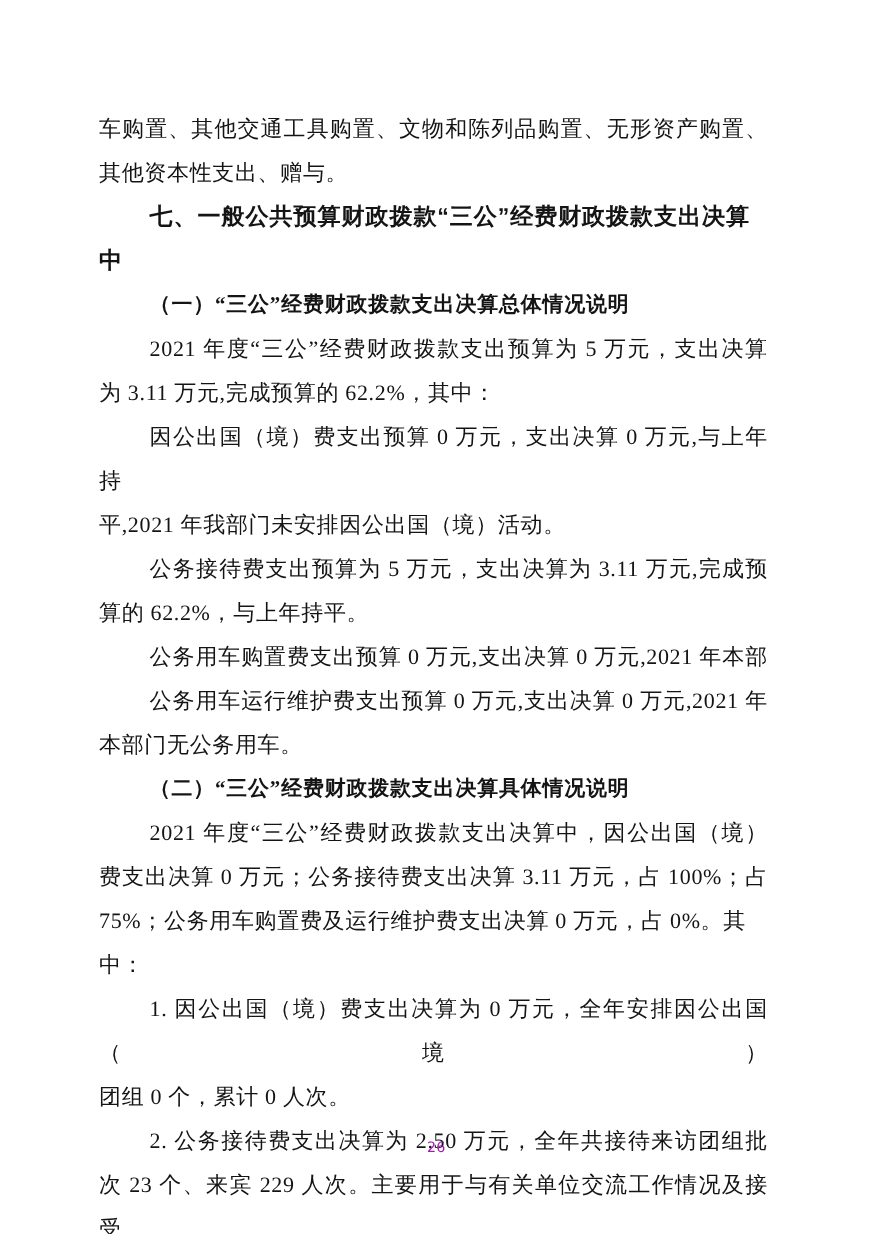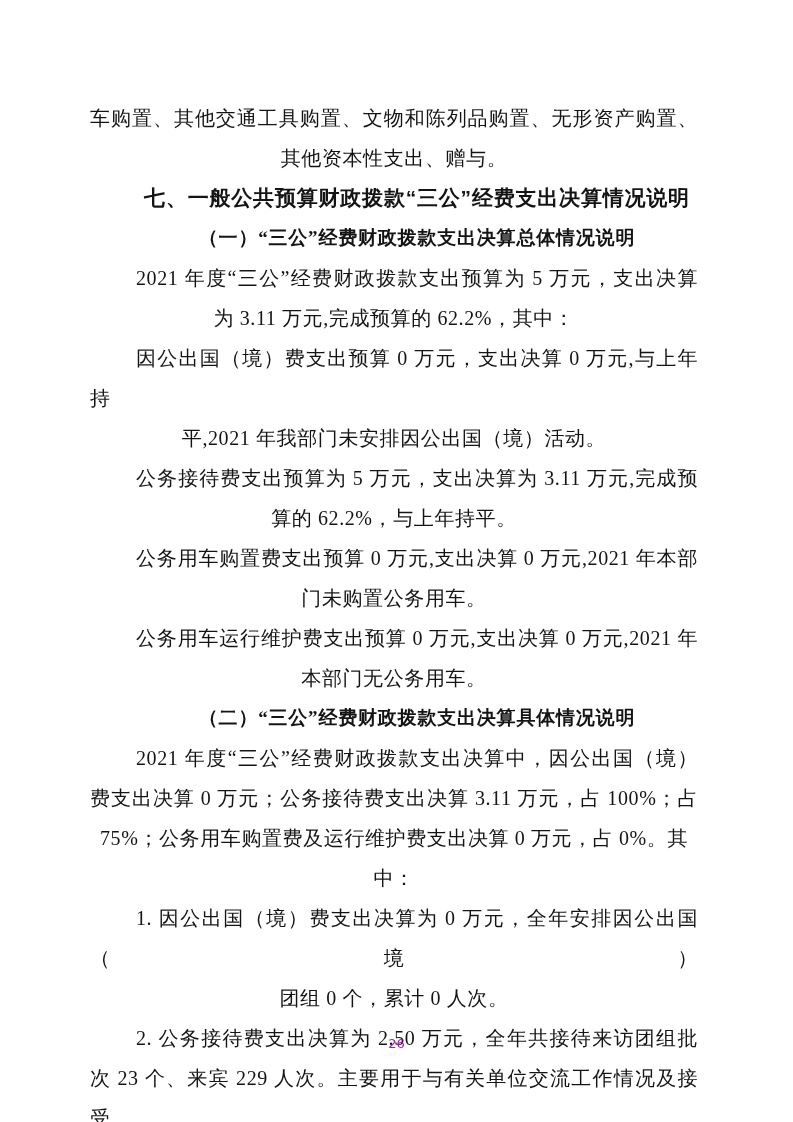--- a/index.html
+++ b/index.html
@@ -21,21 +21,21 @@
     top: 98px;
     width: 608px;
   }
   .line {
     font-family: "Liberation Serif", "DejaVu Serif", serif;
     font-size: 20px;
     line-height: 40px;
     letter-spacing: 0.6px;
     color: #141414;
     white-space: normal;
-    text-align: center;
+    text-align: left;
   }
   .line.stretch {
     text-align: justify;
     text-align-last: justify;
     text-justify: inter-character;
   }
   .line.indent {
     text-indent: 46px;
   }
   .line.heading1 {
@@ -61,30 +61,29 @@
     color: #a21caf;
   }
 </style>
 </head>
 <body>
 
 <div class="page">
   <div class="doc-body" id="doc-body">
       <div class="line body stretch">车购置、其他交通工具购置、文物和陈列品购置、无形资产购置、</div>
       <div class="line body">其他资本性支出、赠与。</div>
-      <div class="line heading1 indent">七、一般公共预算财政拨款“三公”经费支出决算情况说明</div>
+      <div class="line heading1 indent">七、一般公共预算财政拨款“三公”经费财政拨款支出决算中</div>
       <div class="line heading2 indent">（一）“三公”经费财政拨款支出决算总体情况说明</div>
       <div class="line body stretch indent">2021 年度“三公”经费财政拨款支出预算为 5 万元，支出决算</div>
       <div class="line body">为 3.11 万元,完成预算的 62.2%，其中：</div>
       <div class="line body stretch indent">因公出国（境）费支出预算 0 万元，支出决算 0 万元,与上年持</div>
       <div class="line body">平,2021 年我部门未安排因公出国（境）活动。</div>
       <div class="line body stretch indent">公务接待费支出预算为 5 万元，支出决算为 3.11 万元,完成预</div>
       <div class="line body">算的 62.2%，与上年持平。</div>
       <div class="line body stretch indent">公务用车购置费支出预算 0 万元,支出决算 0 万元,2021 年本部</div>
-      <div class="line body">门未购置公务用车。</div>
       <div class="line body stretch indent">公务用车运行维护费支出预算 0 万元,支出决算 0 万元,2021 年</div>
       <div class="line body">本部门无公务用车。</div>
       <div class="line heading2 indent">（二）“三公”经费财政拨款支出决算具体情况说明</div>
       <div class="line body stretch indent">2021 年度“三公”经费财政拨款支出决算中，因公出国（境）</div>
       <div class="line body stretch">费支出决算 0 万元；公务接待费支出决算 3.11 万元，占 100%；占</div>
       <div class="line body">75%；公务用车购置费及运行维护费支出决算 0 万元，占 0%。其中：</div>
       <div class="line body stretch indent">1. 因公出国（境）费支出决算为 0 万元，全年安排因公出国（境）</div>
       <div class="line body">团组 0 个，累计 0 人次。</div>
       <div class="line body stretch indent">2. 公务接待费支出决算为 2.50 万元，全年共接待来访团组批</div>
       <div class="line body stretch">次 23 个、来宾 229 人次。主要用于与有关单位交流工作情况及接受</div>

